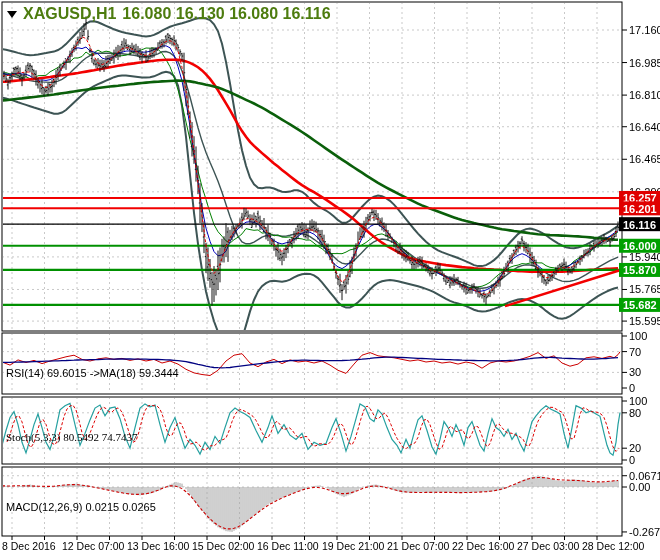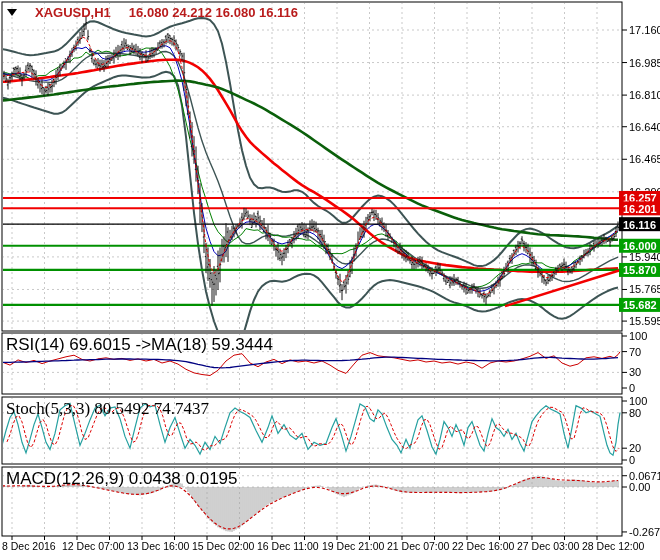--- a/index.html
+++ b/index.html
@@ -1,22 +1,22 @@
 <!DOCTYPE html>
 <html><head>
 <meta charset="utf-8">
 <style>
   html,body{margin:0;padding:0;background:#fff;}
   .screen{position:relative;width:660px;height:560px;background:#fff;overflow:hidden;
           font-family:"Liberation Sans",sans-serif;}
-  .title-bar{position:absolute;left:7px;top:5px;font-size:13px;font-weight:bold;color:#b91c1c;
-             display:flex;align-items:center;gap:18px;z-index:5;white-space:nowrap;}
+  .title-bar{position:absolute;left:7px;top:5px;font-size:16px;font-weight:bold;color:#4d7c0f;
+             display:flex;align-items:center;gap:6px;z-index:5;white-space:nowrap;}
   .tri{width:0;height:0;border-left:5px solid transparent;border-right:5px solid transparent;
        border-top:7px solid #000;display:inline-block;}
-  .ind-label{position:absolute;font-size:17px;color:#000;z-index:5;white-space:nowrap;}
+  .ind-label{position:absolute;font-size:11px;color:#000;z-index:5;white-space:nowrap;margin-top:32px;}
   svg{position:absolute;left:0;top:0;}
 </style>
 </head>
 <body>
 
 <div class="screen">
   <div id="chart-host">
       <svg width="660" height="560">
         <defs>
           <clipPath id="clip-main">
@@ -1472,19 +1472,19 @@
         <text x="387" y="550" font-size="10.5" font-family="Liberation Sans, sans-serif" fill="#000000">21 Dec 07:00</text>
         <text x="452" y="550" font-size="10.5" font-family="Liberation Sans, sans-serif" fill="#000000">22 Dec 16:00</text>
         <text x="517" y="550" font-size="10.5" font-family="Liberation Sans, sans-serif" fill="#000000">27 Dec 03:00</text>
         <text x="582" y="550" font-size="10.5" font-family="Liberation Sans, sans-serif" fill="#000000">28 Dec 12:00</text>
       </svg>
     </div>
 
   <div class="title-bar">
     <span class="tri"></span>
     <span>XAGUSD,H1</span>
-    <span>16.080 24.212 16.080 16.116</span>
+    <span>16.080 16.130 16.080 16.116</span>
   </div>
 
   <div class="ind-label" style="left:6px;top:335px;">RSI(14) 69.6015  -&gt;MA(18) 59.3444</div>
   <div class="ind-label" style="left:6px;top:399px;font-family:Liberation Serif, serif;">Stoch(5,3,3) 80.5492 74.7437</div>
-  <div class="ind-label" style="left:6px;top:469px;">MACD(12,26,9) 0.0438 0.0195</div>
+  <div class="ind-label" style="left:6px;top:469px;">MACD(12,26,9) 0.0215 0.0265</div>
 </div>
 
 </body></html>

